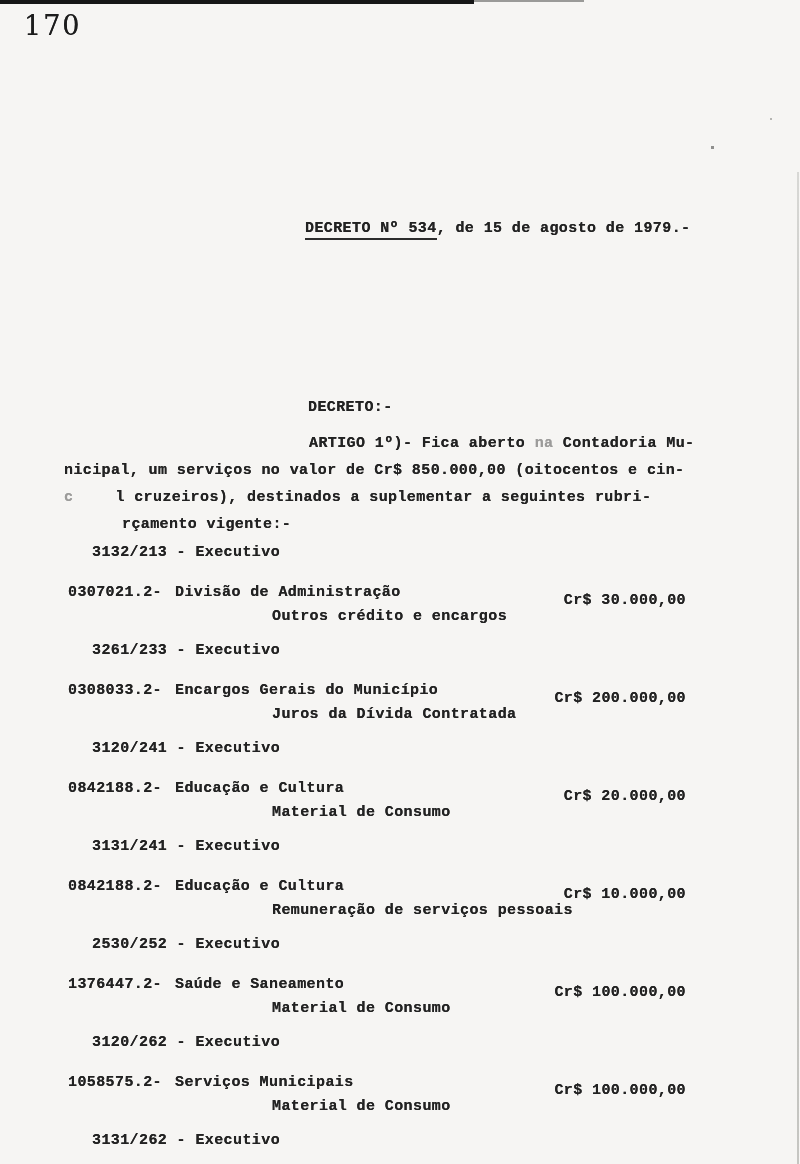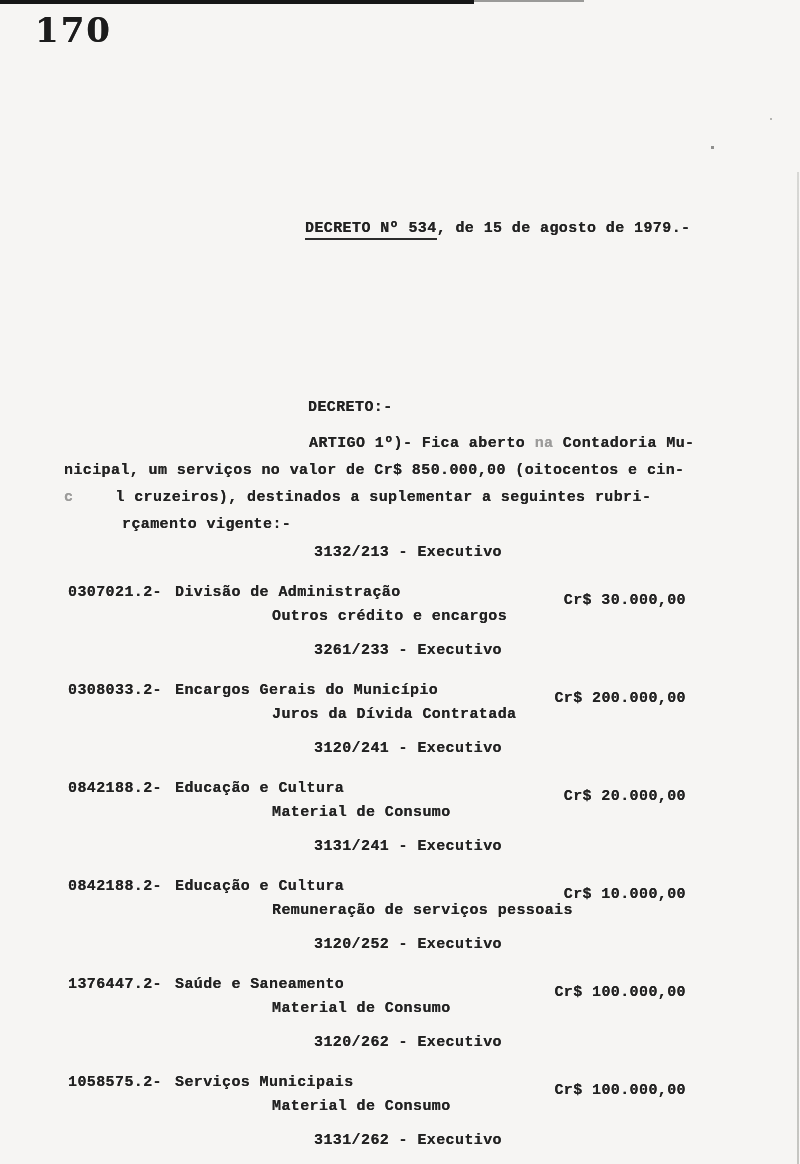--- a/index.html
+++ b/index.html
@@ -30,43 +30,43 @@
   }
   .scan-edge {
     position: absolute; top: 172px; right: 1px; bottom: 0;
     width: 2px;
     background: linear-gradient(to bottom, #d8d8d5, #b9b9b5 40%, #c6c6c2);
   }
   .speck-1 { position: absolute; left: 711px; top: 146px; width: 3px; height: 3px; background: #8f8f8d; }
   .speck-2 { position: absolute; left: 770px; top: 118px; width: 2px; height: 2px; background: #b5b5b2; }
 
   .page-number {
-    position: absolute; top: 10px; left: 35px;
+    position: absolute; top: 10px; left: 24px;
     font-family: "DejaVu Serif", serif;
-    font-size: 34px; font-weight: 700;
+    font-size: 27px; font-weight: 400;
     color: #1c1c1c; letter-spacing: 2px;
   }
 
   .title-line { position: absolute; top: 220px; left: 305px; white-space: pre; }
   .title-underlined { border-bottom: 2px solid #2c2c2c; padding-bottom: 1px; }
 
   .preamble { position: absolute; top: 283px; left: 64px; line-height: 27px; }
   .line { white-space: pre; }
   .indent-deep { margin-left: 245px; }
 
   .decreta-line { position: absolute; top: 399px; left: 308px; white-space: pre; }
 
   .artigo { position: absolute; top: 430px; left: 64px; line-height: 27px; }
   .faded { opacity: 0.42; }
   .artigo-l3-main { display: inline-block; margin-left: 42px; }
   .artigo-l4 { margin-left: 58px; }
 
   .items { position: absolute; top: 541px; left: 64px; width: 660px; }
   .item { position: relative; line-height: 24px; margin-bottom: 10px; }
-  .item-line1 { margin-left: 28px; white-space: pre; text-align: center; }
+  .item-line1 { margin-left: 28px; white-space: pre; }
   .item-line2 { white-space: pre; margin-top: 16px; }
   .item-code { display: inline-block; margin-left: 4px; min-width: 107px; }
   .item-line3 { position: relative; margin-left: 208px; height: 24px; white-space: pre; }
   .item-value { position: absolute; right: -174px; top: 0; }
   .item .item-value { position: absolute; right: 38px; top: 48px; }
 </style>
 </head>
 <body>
 
 <div class="page">
@@ -114,21 +114,21 @@
     </div>
 
     <div class="item">
       <div class="item-line1">3131/241 - Executivo</div>
       <div class="item-line2"><span class="item-code">0842188.2-</span><span>Educação e Cultura</span></div>
       <div class="item-line3"><span>Remuneração de serviços pessoais</span></div>
       <span class="item-value">Cr$ 10.000,00</span>
     </div>
 
     <div class="item">
-      <div class="item-line1">3120/252 - Executivo</div>
+      <div class="item-line1">2530/252 - Executivo</div>
       <div class="item-line2"><span class="item-code">1376447.2-</span><span>Saúde e Saneamento</span></div>
       <div class="item-line3"><span>Material de Consumo</span></div>
       <span class="item-value">Cr$ 100.000,00</span>
     </div>
 
     <div class="item">
       <div class="item-line1">3120/262 - Executivo</div>
       <div class="item-line2"><span class="item-code">1058575.2-</span><span>Serviços Municipais</span></div>
       <div class="item-line3"><span>Material de Consumo</span></div>
       <span class="item-value">Cr$ 100.000,00</span>

